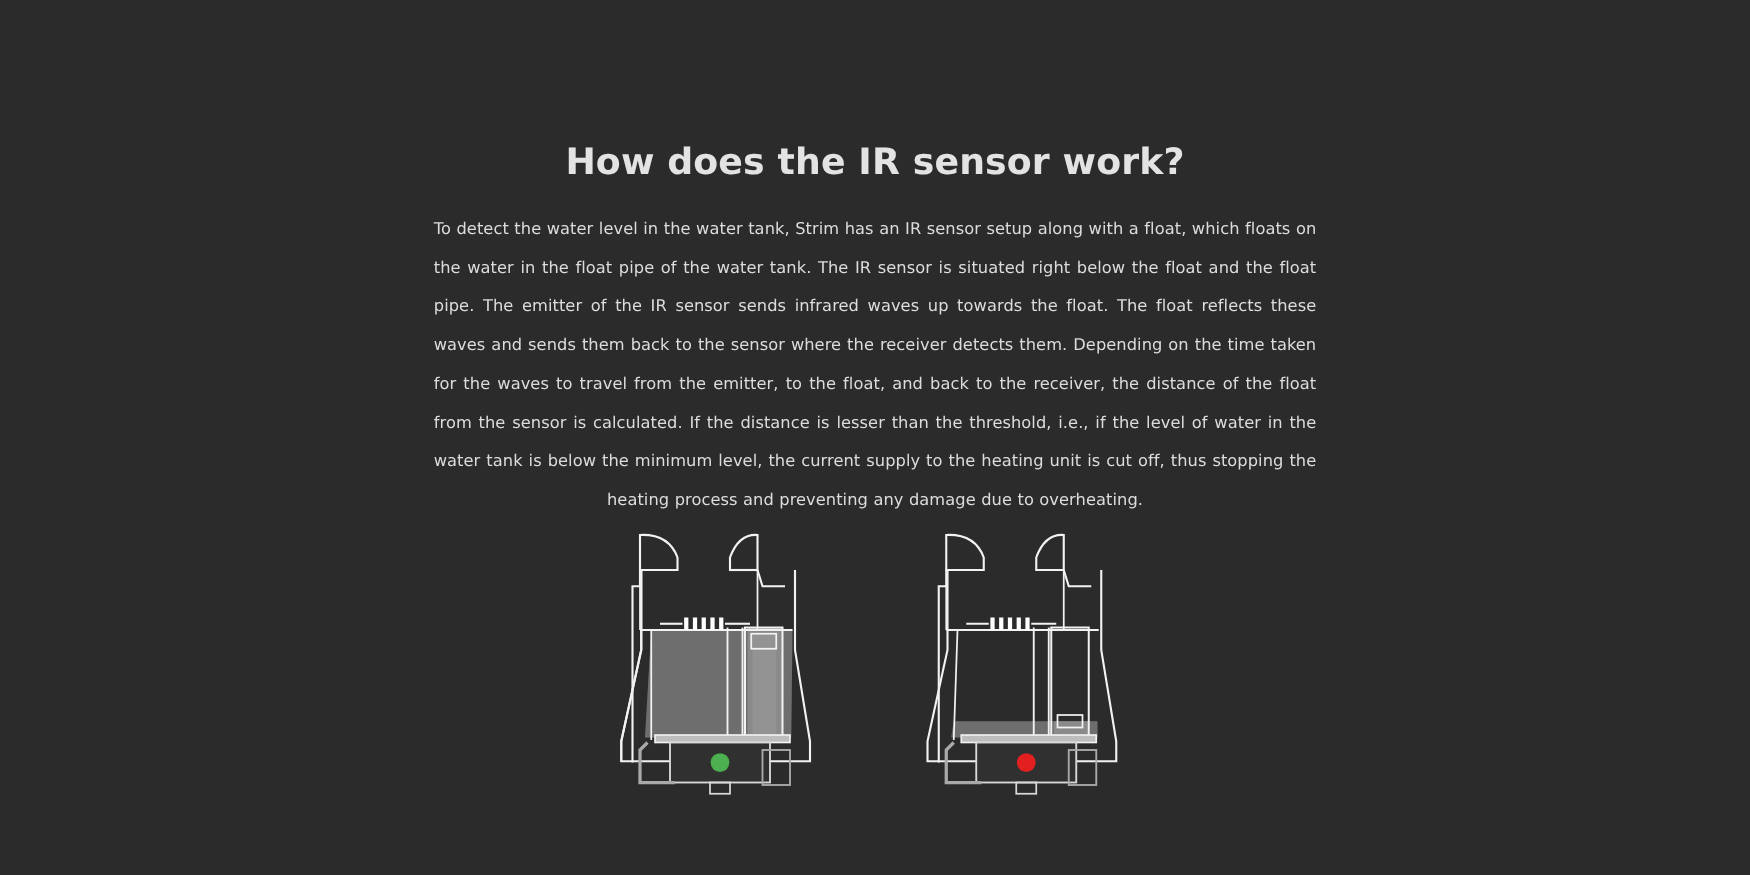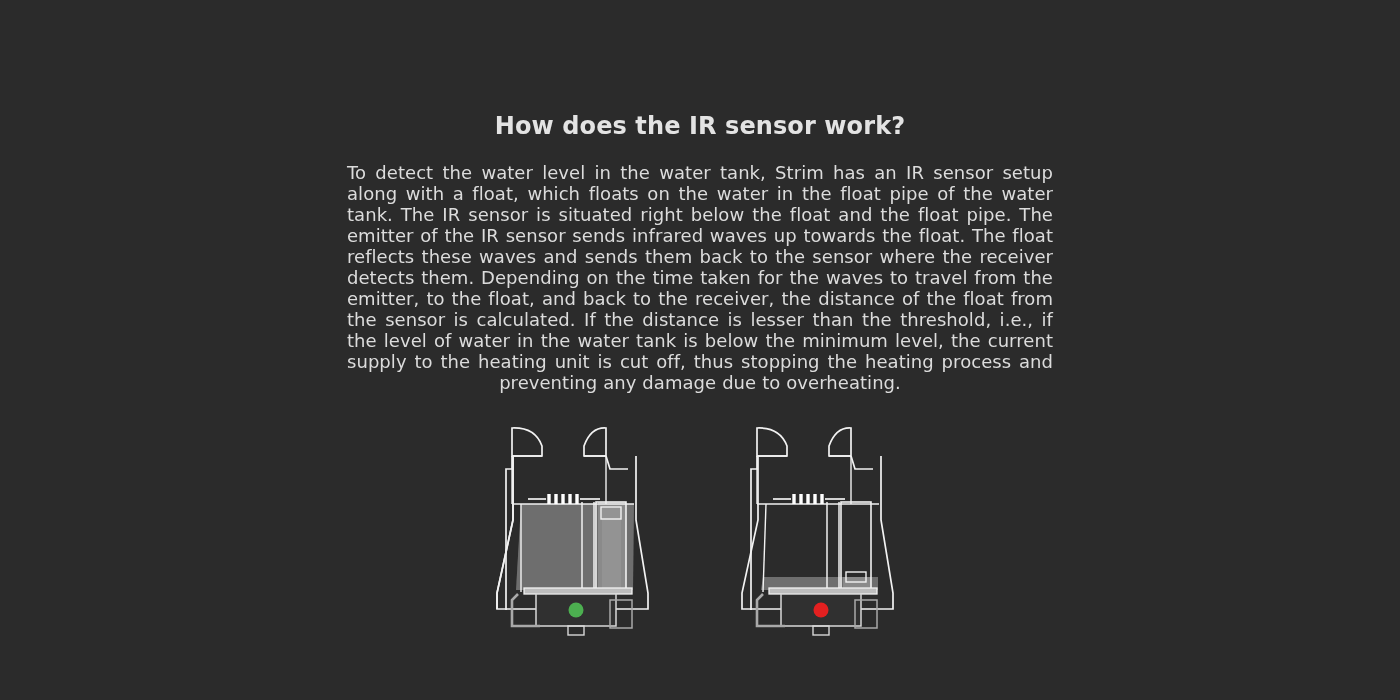--- a/index.html
+++ b/index.html
@@ -21,34 +21,34 @@
   }
   .content {
     position: absolute;
     left: 347px;
     top: 112px;
     width: 706px;
   }
   .title {
     font-family: "DejaVu Sans", sans-serif;
     font-weight: bold;
-    font-size: 24px;
+    font-size: 29px;
     color: #e3e3e3;
     text-align: center;
     letter-spacing: 0.1px;
     margin: 0 0 21px 0;
     line-height: 1.2;
   }
   .body-text {
     font-family: "DejaVu Sans", sans-serif;
-    font-size: 18px;
+    font-size: 13px;
     color: #dcdcdc;
     text-align: justify;
     text-align-last: center;
-    line-height: 21px;
+    line-height: 31px;
     margin: 0;
     letter-spacing: 0.05px;
     word-spacing: 0.2px;
   }
   .figures {
     position: absolute;
     left: 0;
     top: 420px;
     width: 1400px;
     height: 240px;

